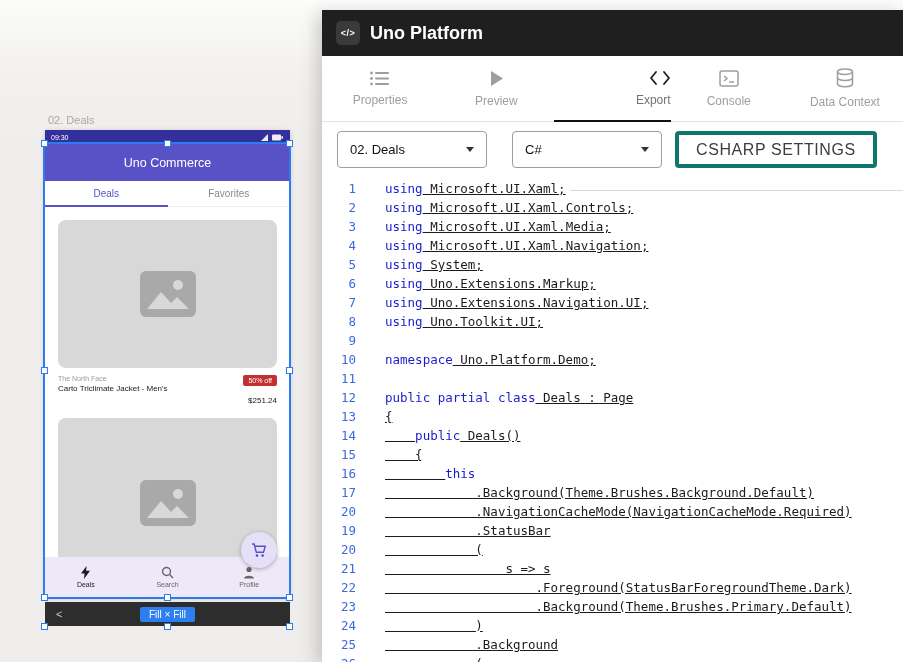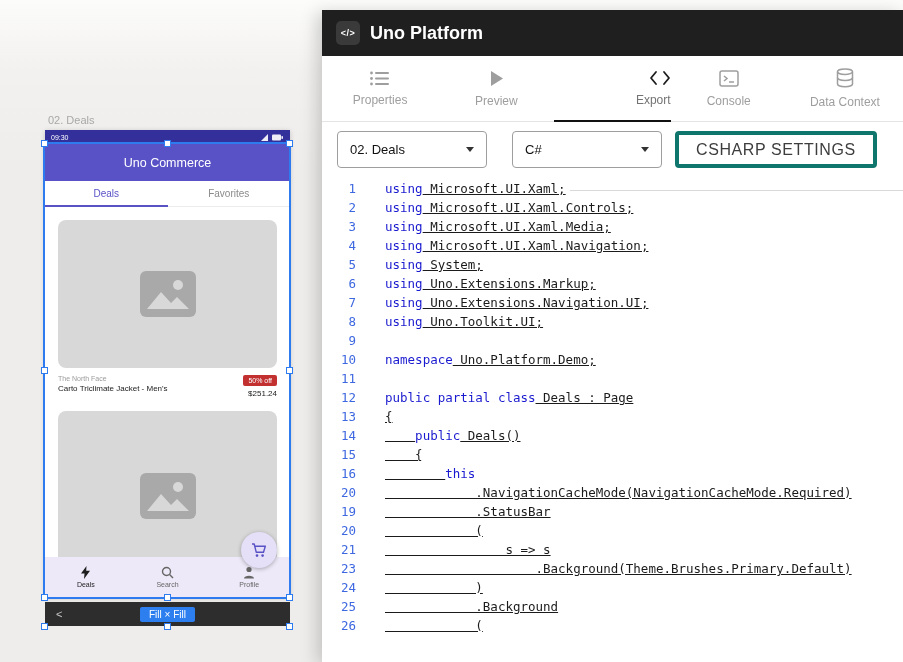--- a/index.html
+++ b/index.html
@@ -26,21 +26,21 @@
   .phone-tab.active { color:#5952c6; }
   .phone-tab.active::after { content:""; position:absolute; left:0; right:0; bottom:-1px; height:2px; background:#5952c6; }
   .phone-content { flex:1; overflow:hidden; background:#fff; position:relative; }
   .pcard { margin:13px 13px 0; height:148px; background:#d8d8d8; border-radius:8px; display:flex; align-items:center; justify-content:center; }
   .pcard.second { margin-top:7px; height:170px; }
   .info-row { display:flex; justify-content:space-between; padding:7px 13px 6px; background:#fff; }
   .brand { font-size:7px; color:#9b9b9b; }
   .pname { font-size:8px; color:#1a1a1a; margin-top:2px; }
   .price-col { display:flex; flex-direction:column; align-items:flex-end; }
   .discount { background:#c23030; color:#fff; font-size:7px; padding:2px 5px; border-radius:2px; }
-  .price { font-size:8px; color:#1a1a1a; margin-top:3px; }
+  .price { font-size:8px; color:#1a1a1a; margin-top:10px; }
   .fab { position:absolute; right:13px; bottom:29px; width:36px; height:36px; border-radius:50%; background:#e5dff7;
          display:flex; align-items:center; justify-content:center; box-shadow:0 1px 4px rgba(0,0,0,.3); z-index:5; }
   .phone-nav { height:40px; flex:none; background:#eee9f8; display:flex; }
   .nav-item { flex:1; display:flex; flex-direction:column; align-items:center; justify-content:center; gap:2px; font-size:7px; color:#666; }
   .nav-item.active { color:#1d1d1d; }
 
   
   .selection { position:absolute; left:43px; top:142px; width:248px; height:457px; border:2px solid #2e7bf0; pointer-events:none; }
   .handle { position:absolute; width:7px; height:7px; background:#fff; border:1.5px solid #2e7bf0; z-index:10; }
 
@@ -252,23 +252,25 @@
         <div class="code-line"><span class="gutter">7</span><span class="code-text"><span class="kw">using</span><span class="pl"> Uno.Extensions.Navigation.UI;</span></span></div>
         <div class="code-line"><span class="gutter">8</span><span class="code-text"><span class="kw">using</span><span class="pl"> Uno.Toolkit.UI;</span></span></div>
         <div class="code-line"><span class="gutter">9</span><span class="code-text"></span></div>
         <div class="code-line"><span class="gutter">10</span><span class="code-text"><span class="kw">namespace</span><span class="pl"> Uno.Platform.Demo;</span></span></div>
         <div class="code-line"><span class="gutter">11</span><span class="code-text"></span></div>
         <div class="code-line"><span class="gutter">12</span><span class="code-text"><span class="kw">public partial class</span><span class="pl"> Deals : Page</span></span></div>
         <div class="code-line"><span class="gutter">13</span><span class="code-text"><span class="pl">{</span></span></div>
         <div class="code-line"><span class="gutter">14</span><span class="code-text"><span class="pl">    </span><span class="kw">public</span><span class="pl"> Deals()</span></span></div>
         <div class="code-line"><span class="gutter">15</span><span class="code-text"><span class="pl">    {</span></span></div>
         <div class="code-line"><span class="gutter">16</span><span class="code-text"><span class="pl">        </span><span class="kw">this</span></span></div>
+        <div class="code-line"><span class="gutter">17</span><span class="code-text"><span class="pl">            .Background(Theme.Brushes.Background.Default)</span></span></div>
         <div class="code-line"><span class="gutter">20</span><span class="code-text"><span class="pl">            .NavigationCacheMode(NavigationCacheMode.Required)</span></span></div>
         <div class="code-line"><span class="gutter">19</span><span class="code-text"><span class="pl">            .StatusBar</span></span></div>
         <div class="code-line"><span class="gutter">20</span><span class="code-text"><span class="pl">            (</span></span></div>
         <div class="code-line"><span class="gutter">21</span><span class="code-text"><span class="pl">                s =&gt; s</span></span></div>
+        <div class="code-line"><span class="gutter">22</span><span class="code-text"><span class="pl">                    .Foreground(StatusBarForegroundTheme.Dark)</span></span></div>
         <div class="code-line"><span class="gutter">23</span><span class="code-text"><span class="pl">                    .Background(Theme.Brushes.Primary.Default)</span></span></div>
         <div class="code-line"><span class="gutter">24</span><span class="code-text"><span class="pl">            )</span></span></div>
         <div class="code-line"><span class="gutter">25</span><span class="code-text"><span class="pl">            .Background</span></span></div>
         <div class="code-line"><span class="gutter">26</span><span class="code-text"><span class="pl">            (</span></span></div>
       </div>
   </div>
 </div>
 
 </body></html>

